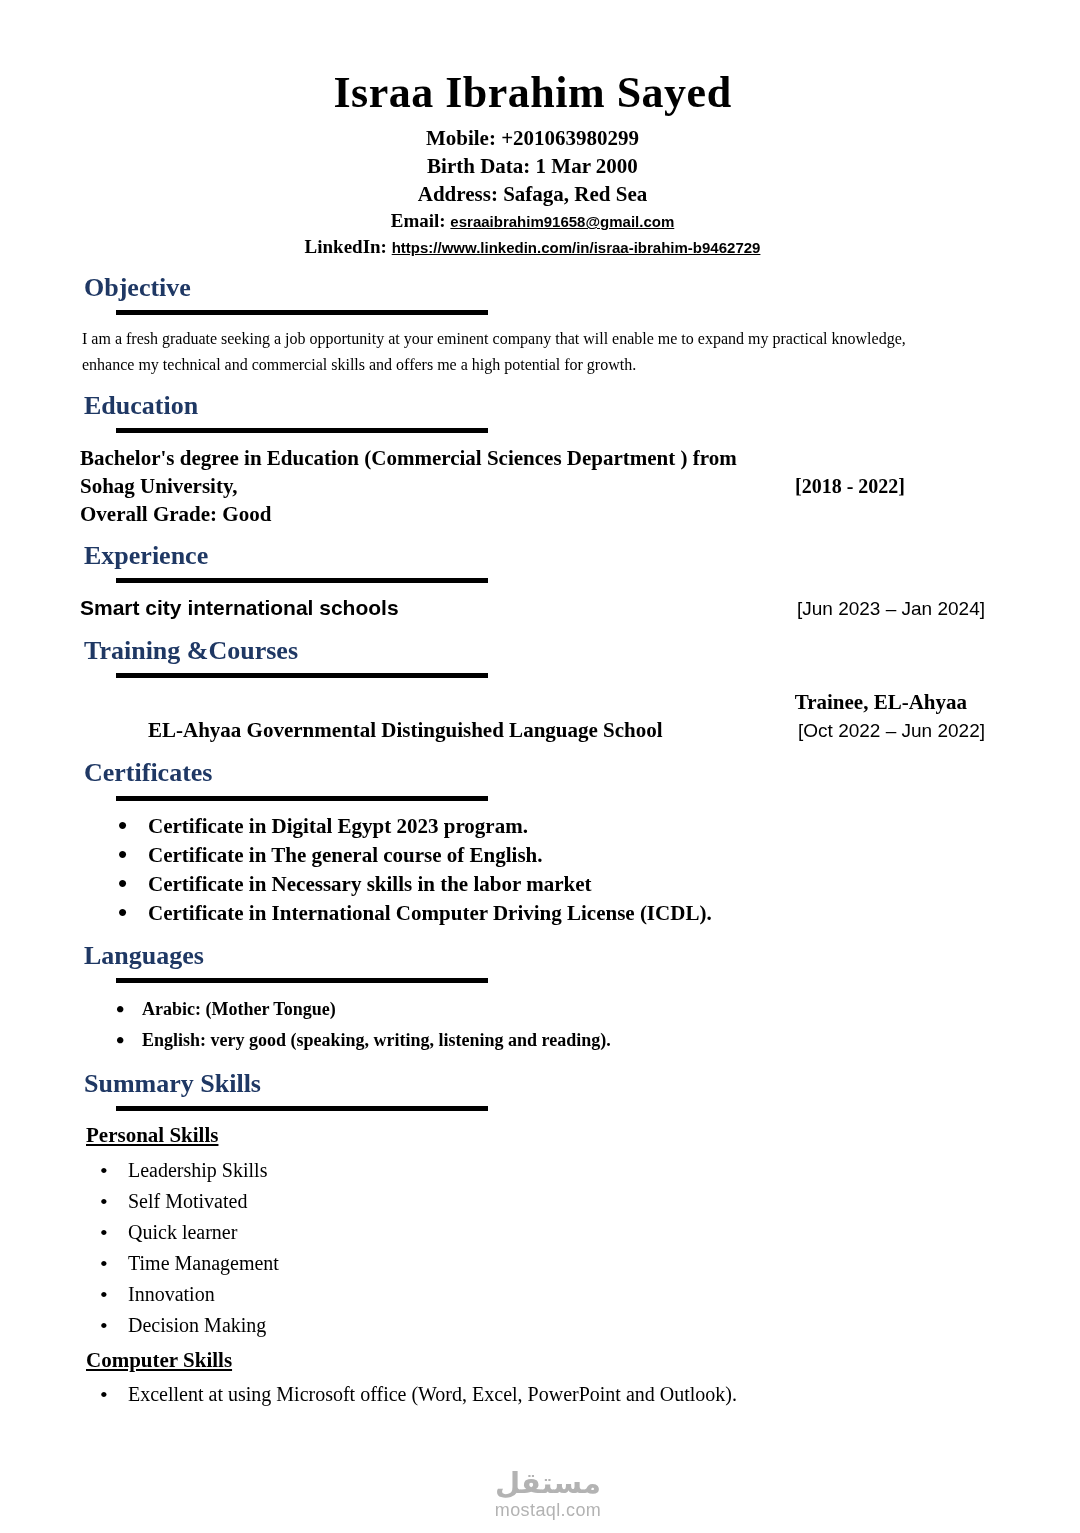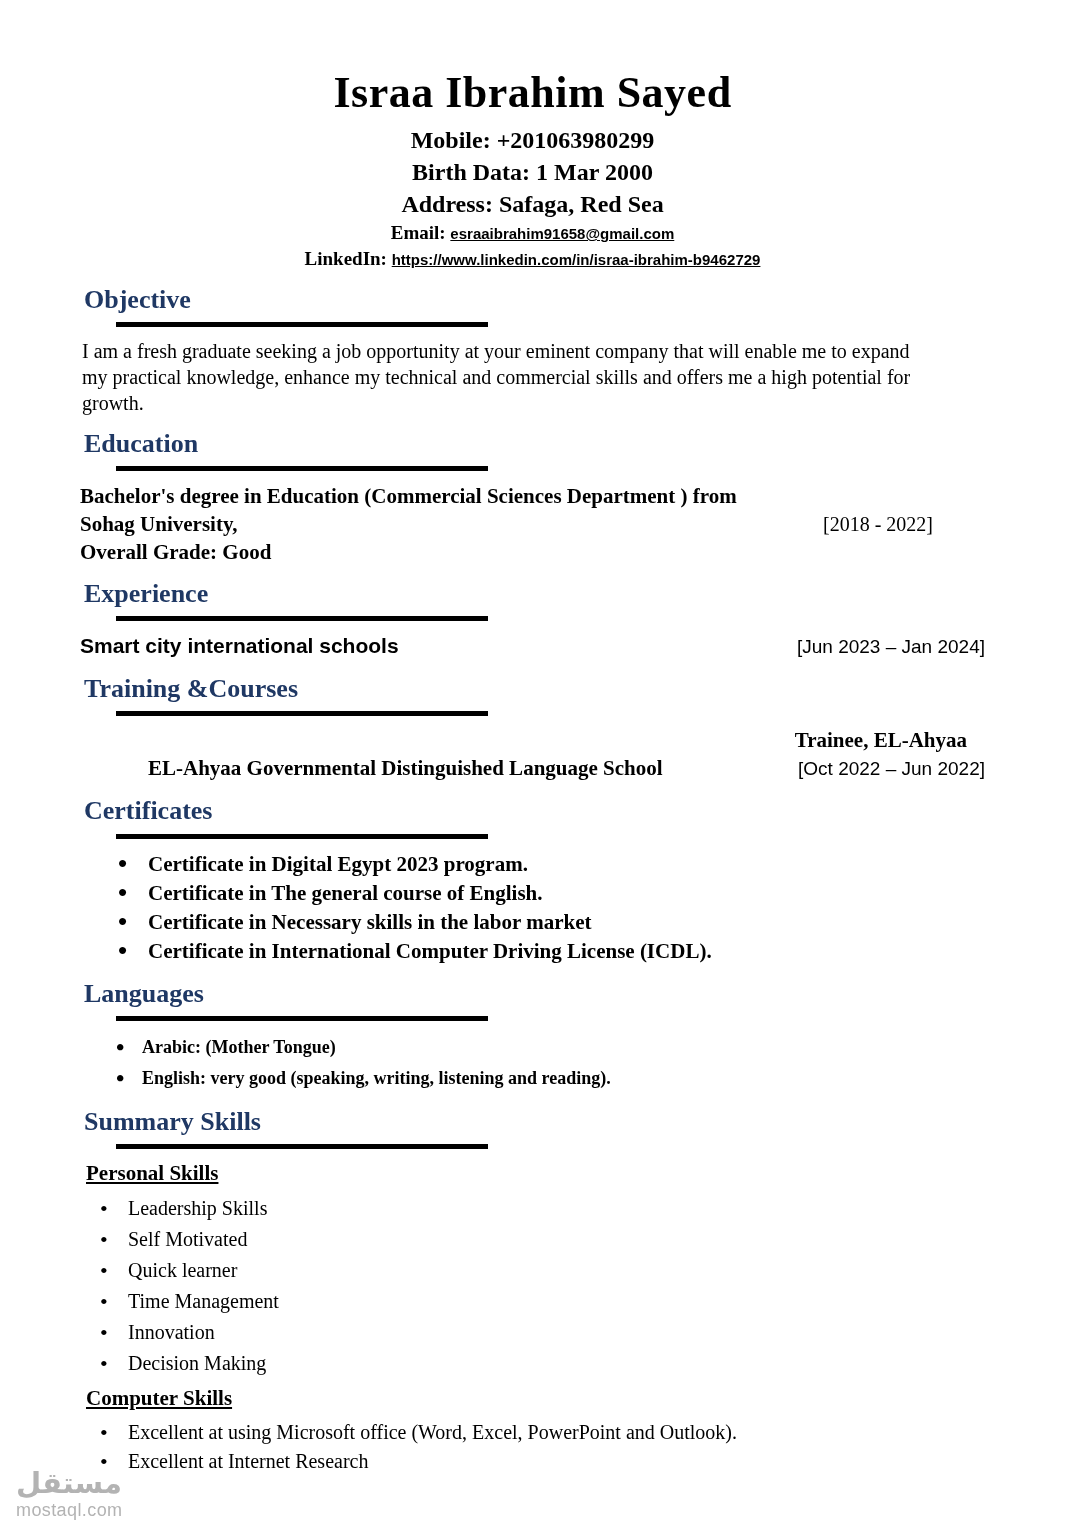--- a/index.html
+++ b/index.html
@@ -5,36 +5,36 @@
   html,body{margin:0;padding:0;}
   body{
     width:1080px;height:1533px;background:#ffffff;position:relative;overflow:hidden;
     font-family:"Liberation Serif", serif;color:#000;
   }
   .page{padding:68px 95px 0 80px;}
 
   
   .name{text-align:center;font-size:44px;font-weight:700;line-height:1.12;margin:0 0 8px 0;letter-spacing:.5px;}
   .contact{text-align:center;}
-  .c-line{font-size:24px;font-weight:700;line-height:1.32;margin:0;}
+  .c-line{font-size:21px;font-weight:700;line-height:1.32;margin:0;}
   .c-small{font-size:19px;font-weight:700;line-height:1.35;margin:0;}
   a.link{color:#000000;text-decoration:underline;font-family:"Liberation Sans",sans-serif;
          font-size:15px;font-weight:700;cursor:pointer;}
 
   
   h2.heading{font-size:26px;line-height:1.2;color:#1f3864;font-weight:700;margin:12px 0 0 4px;}
   .rule{height:5px;background:#000;width:372px;margin:7px 0 11px 36px;}
 
   
-  .obj-text{font-size:20px;line-height:26px;width:840px;margin:0 0 0 2px;}
+  .obj-text{font-size:16px;line-height:26px;width:840px;margin:0 0 0 2px;}
 
   
   .edu{font-size:21px;font-weight:700;line-height:28px;}
   .edu-line2{display:flex;justify-content:space-between;align-items:baseline;gap:17px;}
-  .edu-date{font-weight:400;font-size:20px;margin-right:52px;white-space:nowrap;}
+  .edu-date{font-weight:700;font-size:20px;margin-right:80px;white-space:nowrap;}
 
   
   .exp-row{display:flex;justify-content:space-between;align-items:baseline;line-height:28px;}
   .employer{font-family:"Liberation Sans",sans-serif;font-weight:700;font-size:21px;}
   .date-sans{font-family:"Liberation Sans",sans-serif;font-size:19px;font-weight:400;white-space:nowrap;}
 
   
   .train-role{text-align:right;padding-right:18px;font-size:21px;font-weight:700;line-height:27px;}
   .train-row{display:flex;justify-content:space-between;align-items:baseline;line-height:29px;}
   .train-school{font-size:21px;font-weight:700;margin-left:68px;}
@@ -47,21 +47,21 @@
   .lang-list li::before{content:"\2022";position:absolute;left:0;top:0;font-size:24px;}
 
   
   .skills-sub{font-size:21px;font-weight:700;text-decoration:underline;margin:2px 0 6px 6px;line-height:27px;}
   .skill-list li{position:relative;padding-left:28px;margin-left:20px;font-size:20px;line-height:31px;}
   .skill-list li::before{content:"\2022";position:absolute;left:0;top:0;font-size:22px;}
   .comp-list li{line-height:29px;}
   .skills-sub.computer{margin-top:6px;}
 
   
-  .footer{position:absolute;left:16px;right:0;bottom:12px;text-align:left;color:#b3b3b3;}
+  .footer{position:absolute;left:16px;right:0;bottom:12px;text-align:center;color:#b3b3b3;}
   .footer-logo{font-family:"DejaVu Sans",sans-serif;font-size:29px;font-weight:700;line-height:1.15;}
   .footer-site{font-family:"Liberation Sans",sans-serif;font-size:18px;letter-spacing:.4px;}
 </style>
 </head>
 <body>
 
 <div class="page">
 
   <header>
     <h1 class="name">Israa Ibrahim Sayed</h1>
@@ -140,21 +140,20 @@
       <li>Self Motivated</li>
       <li>Quick learner</li>
       <li>Time Management</li>
       <li>Innovation</li>
       <li>Decision Making</li>
     </ul>
 
     <div class="skills-sub computer">Computer Skills</div>
     <ul class="skill-list comp-list">
       <li>Excellent at using Microsoft office (Word, Excel, PowerPoint and Outlook).</li>
-      <li>Excellent at Internet Research</li>
     </ul>
   </section>
 
 </div>
 
 <div class="footer">
   <div class="footer-logo">مستقل</div>
   <div class="footer-site">mostaql.com</div>
 </div>
 

